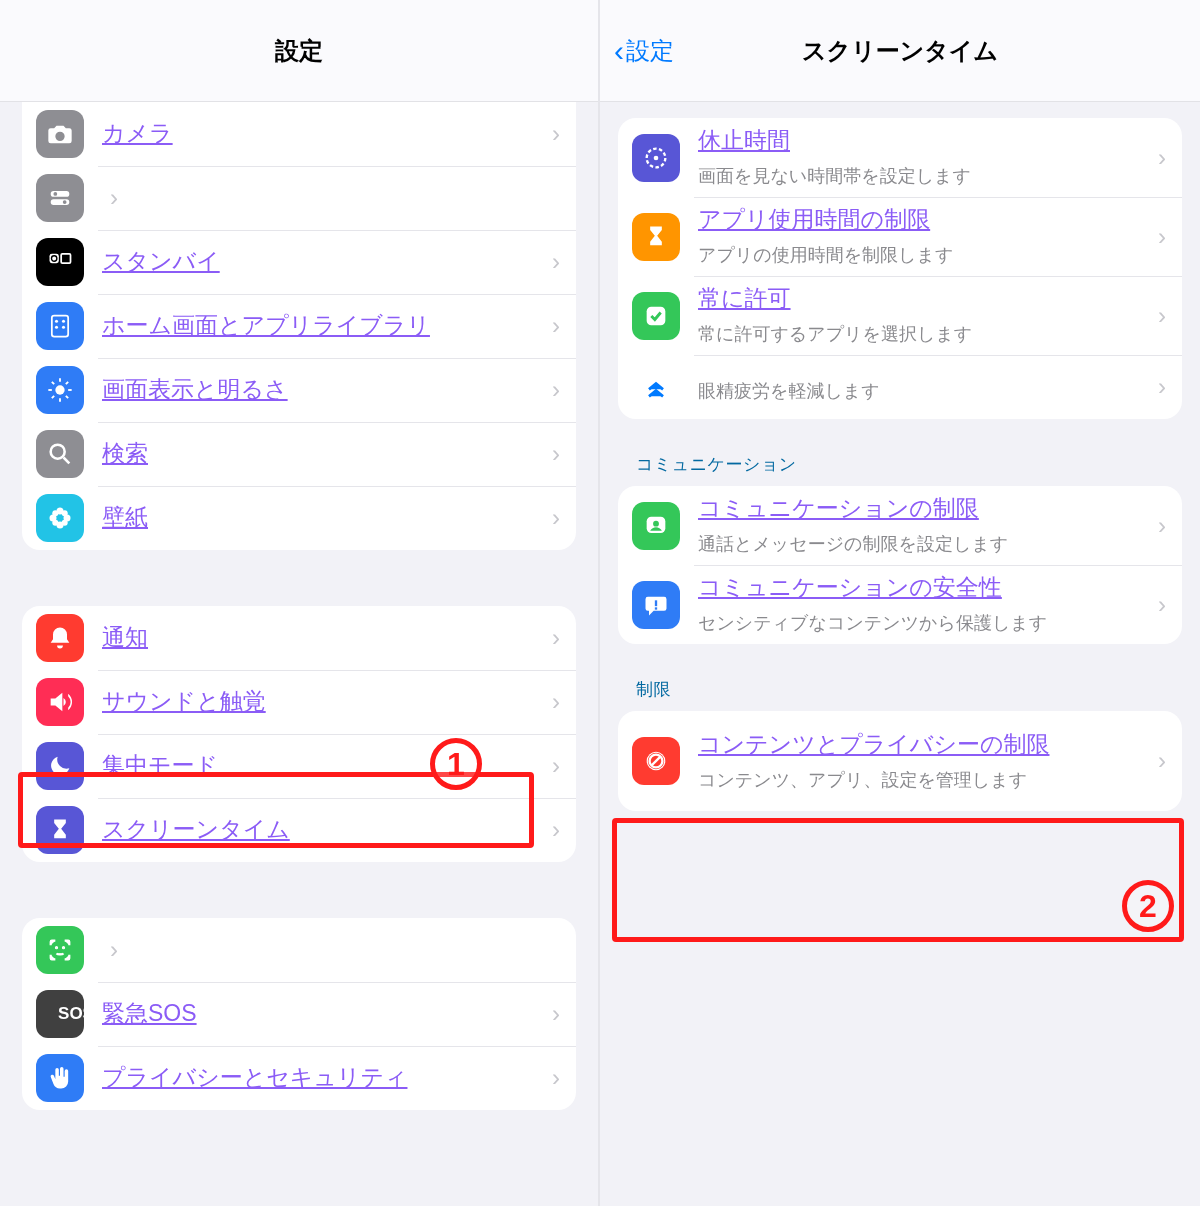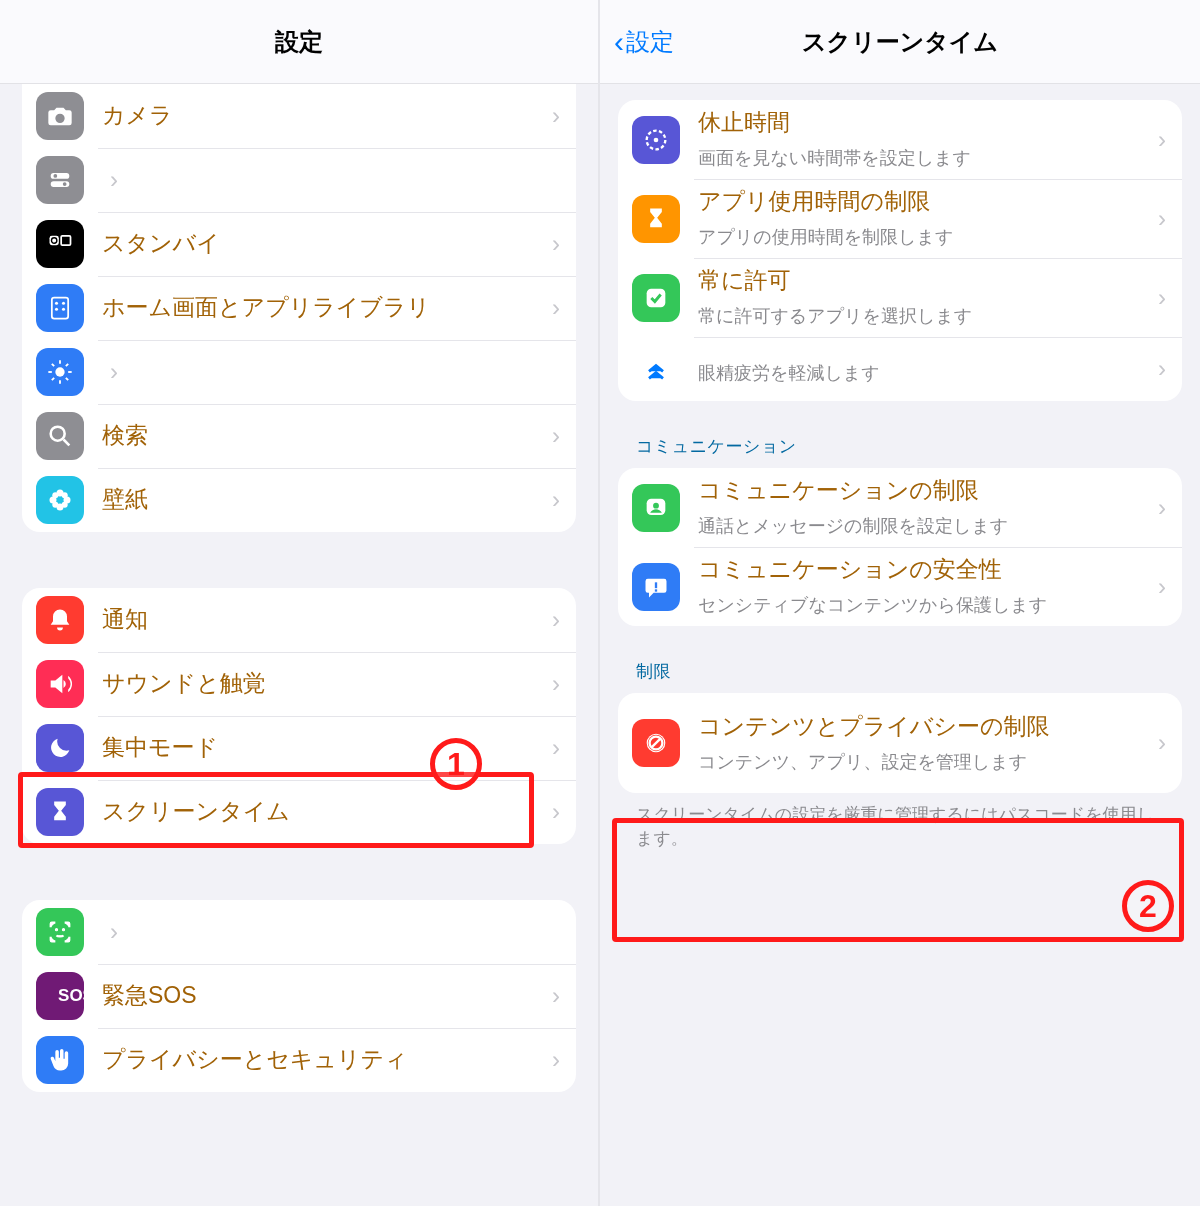--- a/index.html
+++ b/index.html
@@ -13,21 +13,21 @@
   }
   .pane {
     width: 50%;
     height: 100%;
     background: #f2f2f7;
     position: relative;
     overflow: hidden;
   }
   .pane-left { border-right: 2px solid #e5e5ea; }
   .header {
-    height: 84px;
+    height: 102px;
     background: #fafafd;
     border-bottom: 1px solid #e2e2e6;
     display: flex;
     align-items: center;
     justify-content: center;
     position: relative;
   }
   .header-title {
     font-size: 24px;
     font-weight: 600;
@@ -89,25 +89,25 @@
     margin-right: 18px;
   }
   .icon-box svg { width: 28px; height: 28px; fill: #fff; }
   .icon-box.gray  { background: #8e8e93; }
   .icon-box.black { background: #000; }
   .icon-box.blue  { background: #2f7cf6; }
   .icon-box.red   { background: #ff3b30; }
   .icon-box.purple{ background: #5856d6; }
   .icon-box.green { background: #34c759; }
   .icon-box.orange{ background: #ff9500; }
-  .icon-box.redsos{ background: #701a75; color:#fff; font-weight:700; font-size:17px;padding-left:32px;}
+  .icon-box.redsos{ background: #404040; color:#fff; font-weight:700; font-size:17px;padding-left:32px;}
   .icon-box.white-bordered { background:#fff; }
   .icon-box.white-bordered svg { fill:#007aff; }
   .row-text { flex: 1; min-width: 0; }
-  .row-label { font-size: 23px; color: #a16207; line-height: 1.3; }
+  .row-label { font-size: 23px; color: #8b5cf6; line-height: 1.3; text-decoration: underline; }
   .row-sub   { font-size: 18px; color: #8a8a8e; line-height: 1.4; margin-top: 8px;}
   .chevron {
     color: #c7c7cc;
     font-size: 24px;
     margin-left: 8px;
     flex-shrink: 0;
   }
   .link-row {
     color: #007aff;
     font-size: 22px;
@@ -211,20 +211,23 @@
                 <line x1="12" y1="19" x2="12" y2="22"></line>
                 <line x1="2" y1="12" x2="5" y2="12"></line>
                 <line x1="19" y1="12" x2="22" y2="12"></line>
                 <line x1="5" y1="5" x2="7" y2="7"></line>
                 <line x1="17" y1="17" x2="19" y2="19"></line>
                 <line x1="5" y1="19" x2="7" y2="17"></line>
                 <line x1="17" y1="7" x2="19" y2="5"></line>
               </g>
             </svg>
         </div>
+        <div class="row-text">
+            <div class="row-label">画面表示と明るさ</div>
+          </div>
         <div class="chevron">›</div>
       </div>
       <div class="row">
         <div class="icon-box gray">
           <svg viewBox="0 0 24 24">
               <circle cx="10" cy="10" r="6" fill="none" stroke="#fff" stroke-width="2.2"></circle>
               <line x1="15" y1="15" x2="20" y2="20" stroke="#fff" stroke-width="2.2"></line>
             </svg>
         </div>
         <div class="row-text">
@@ -448,19 +451,18 @@
             </svg>
         </div>
         <div class="row-text">
           <div class="row-label">コンテンツとプライバシーの制限</div>
           <div class="row-sub">コンテンツ、アプリ、設定を管理します</div>
         </div>
         <div class="chevron">›</div>
       </div>
     </div>
 
-    <div class="footer-note">スクリーンタイムの設定を厳重に管理するにはパスコードを使用します。</div>
 
   </div>
 
   <div class="highlight" style="left:12px; top:818px; width:572px; height:124px;"></div>
   <div class="badge" style="left:522px; top:880px;">2</div>
 </div>
 
 </body></html>

